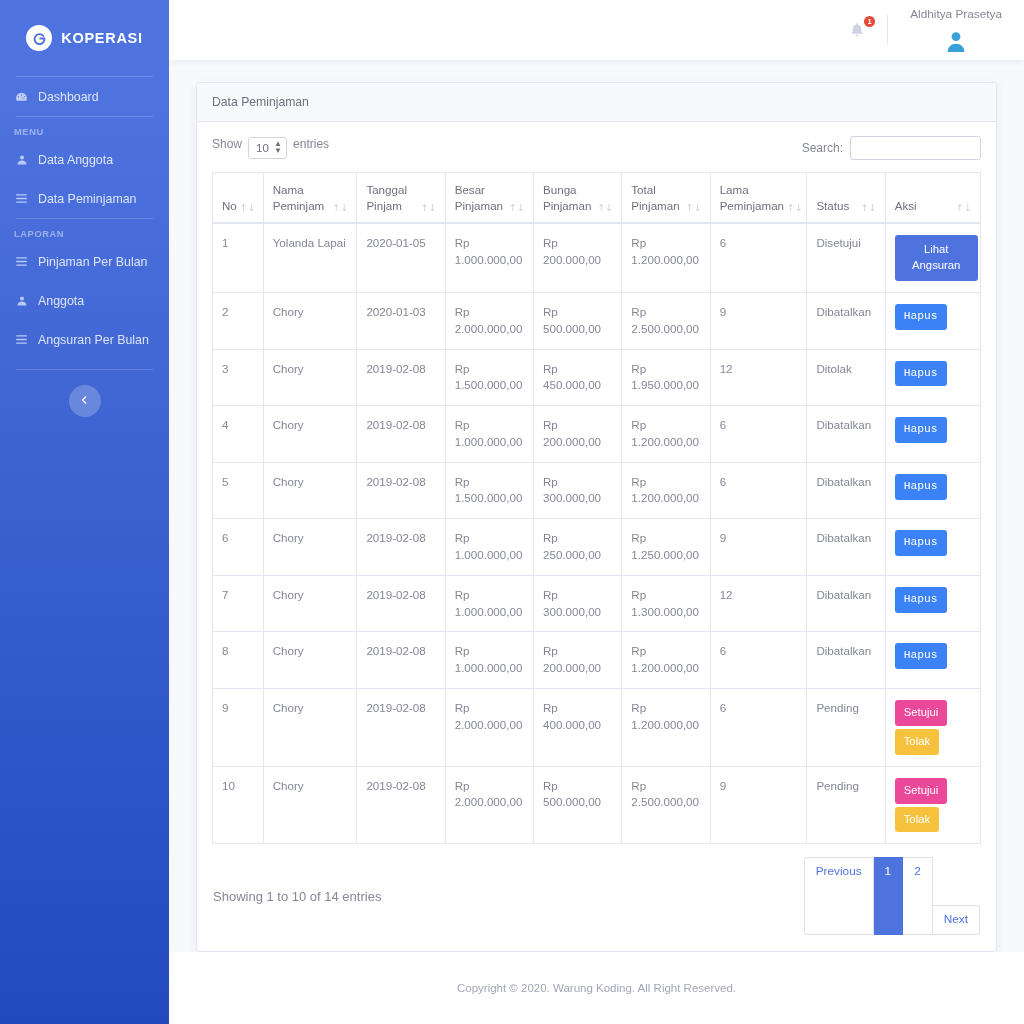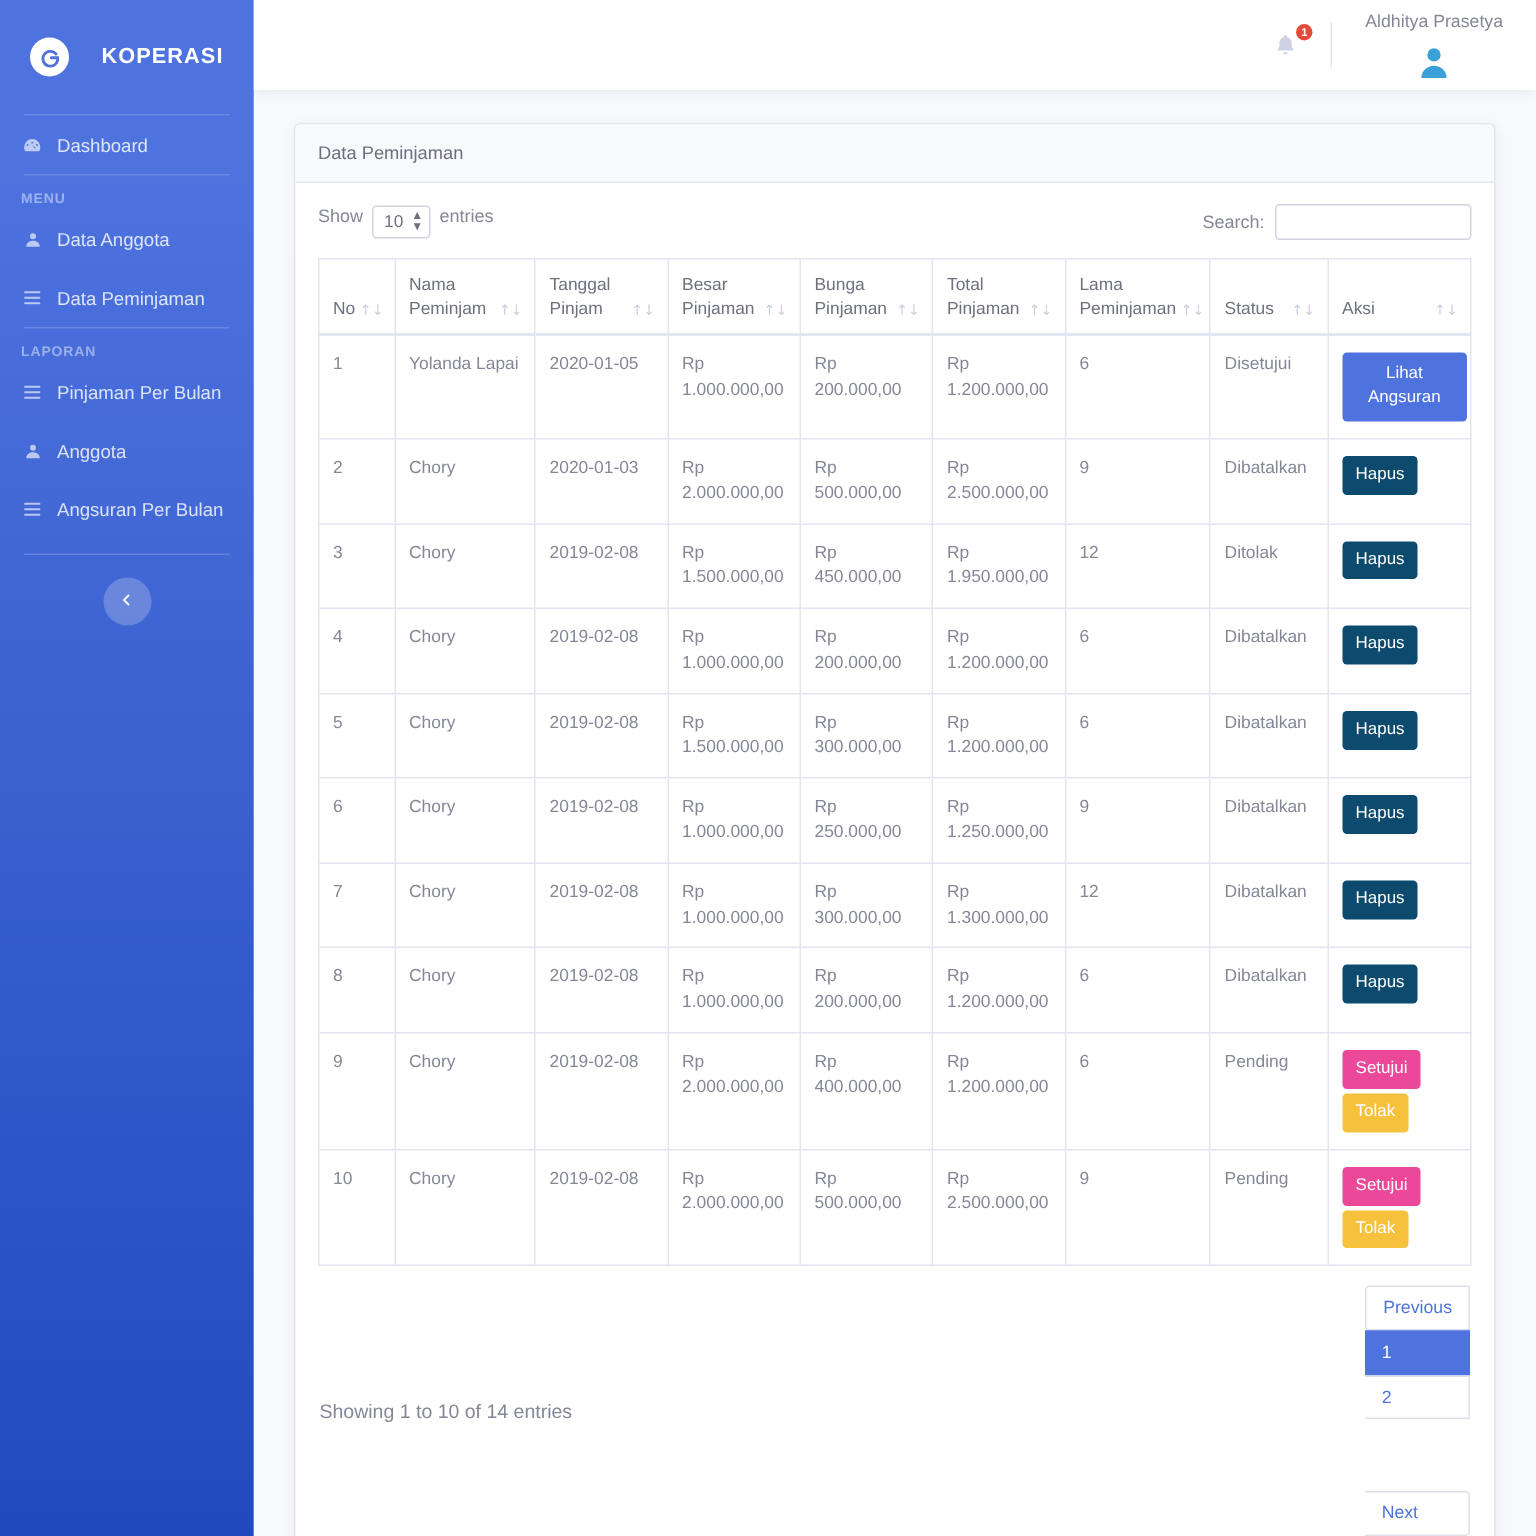--- a/index.html
+++ b/index.html
@@ -15,22 +15,22 @@
   .sidebar {
     width: 169px; min-width: 169px; height: 1024px;
     background: #4e73df;
     background-image: linear-gradient(180deg, #4e73df 10%, #224abe 100%);
     color: #fff;
     padding-top: 0;
     position: relative;
     overflow: hidden;
   }
   .brand {
-    display: flex; align-items: center; justify-content: space-between;
-    gap: 9px; height: 76px; padding: 0 20px;
+    display: flex; align-items: center; justify-content: center;
+    gap: 9px; height: 76px; padding: 0 5px;
     text-decoration: none; color: #fff;
   }
   .brand-logo {
     width: 26px; height: 26px; border-radius: 50%;
     background: #fff; color: #4e73df;
     display: flex; align-items: center; justify-content: center;
     font-size: 17px; font-weight: bold; line-height: 1;
     font-family: "DejaVu Sans", sans-serif;
   }
   .brand-text {
@@ -181,30 +181,30 @@
   table.dtable td { padding: 11px 8px 11px 9px; line-height: 1.45; }
 
   .btn {
     display: inline-block; border: none; border-radius: 3px;
     color: #fff; font-size: 11.3px;
     font-family: "Liberation Sans", sans-serif;
     padding: 5px 9px; cursor: pointer; text-align: center;
     line-height: 1.4;
   }
   .btn-primary { background: #4e73df; width: 83px; padding: 7px 12px; }
-  .btn-danger  { background: #0c4a6e; }
+  .btn-danger  { background: #3b82f6; font-family: Liberation Mono, monospace; }
   .btn-success { background: #ec4899; display:block; }
   .btn-warning { background: #f6c23e; display:block; margin-top: 3px; }
 
   .dt-bottom {
     display: flex; align-items: center; justify-content: space-between;
     padding: 13px 1px 6px 1px;
   }
   .dt-info { font-size: 13px; color: #858796; }
-  .pagination { display: flex; flex-direction: column; }
+  .pagination { display: flex; }
   .page-link {
     border: 1px solid #dddfeb; border-left-width: 0;
     padding: 5px 11px; font-size: 11.8px;
     color: #4e73df; background: #fff; cursor: pointer;
     line-height: 1.5;
   }
   .page-link:first-child { border-left-width: 1px; border-radius: 3px 0 0 3px; }
   .page-link:last-child { border-radius: 0 3px 3px 0; margin-top: 48px; }
   .page-link.active { background: #4e73df; border-color: #4e73df; color: #fff; }
 
@@ -560,15 +560,18 @@
                 <a class="page-link active">1</a>
                 <a class="page-link">2</a>
                 <a class="page-link">Next</a>
               </div>
           </div>
 
         </div>
       </section>
     </div>
 
+    <footer class="footer">
+      <span>Copyright © 2020. Warung Koding. All Right Reserved.</span>
+    </footer>
 
   </div>
 </div>
 
 </body></html>

